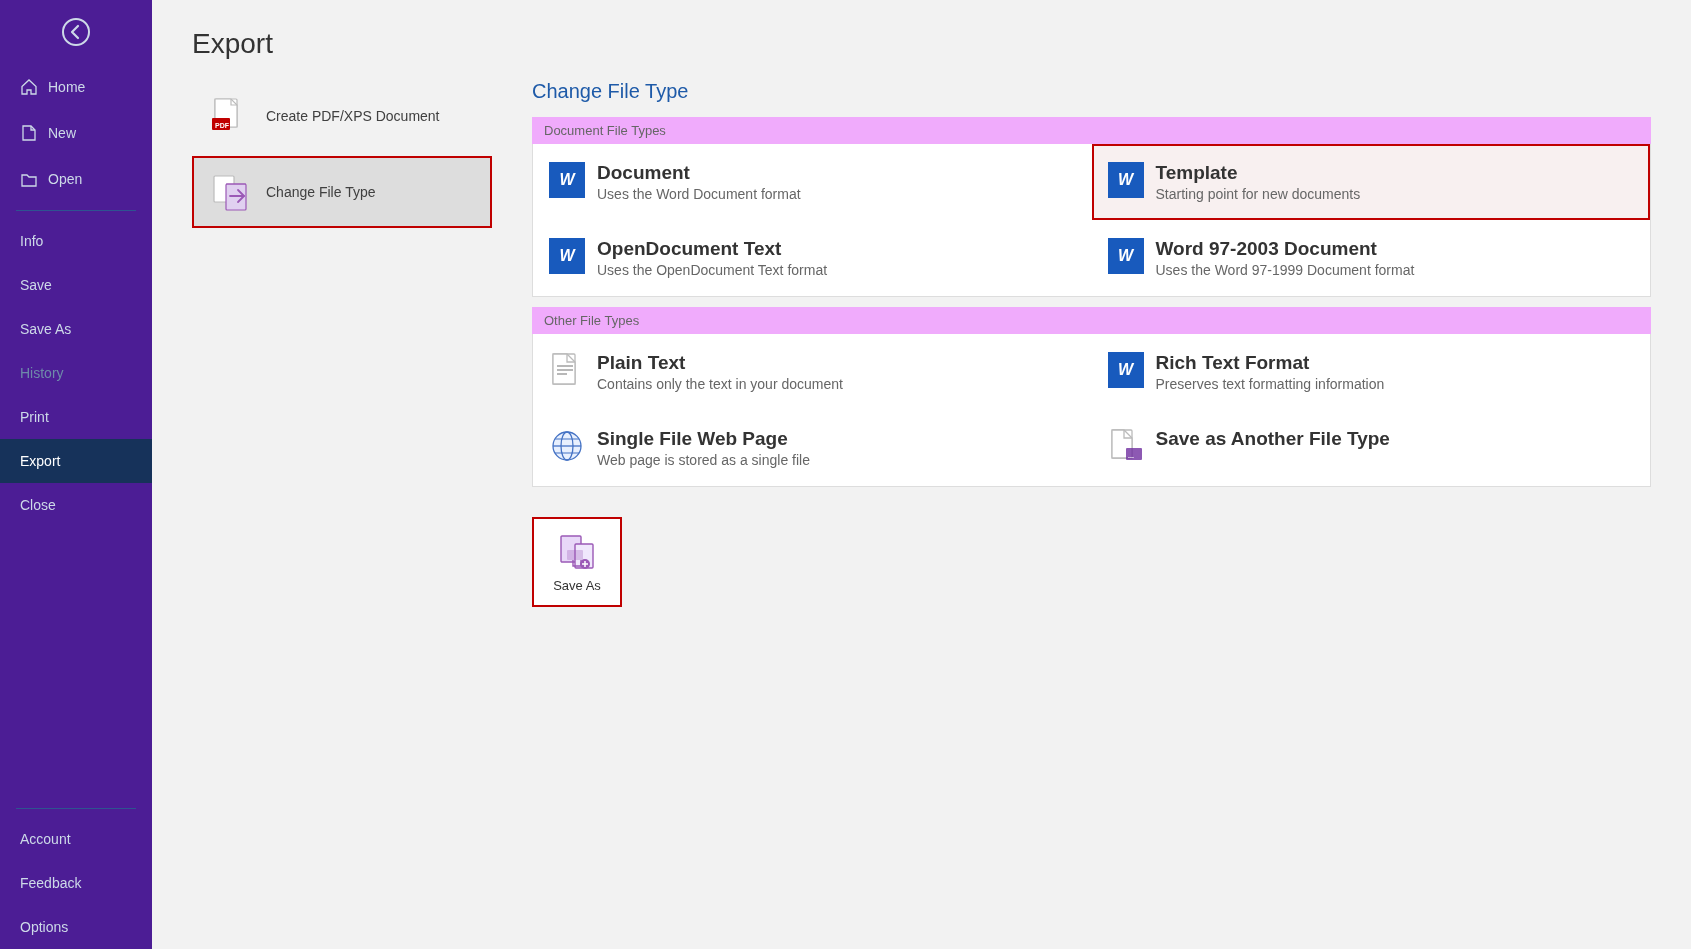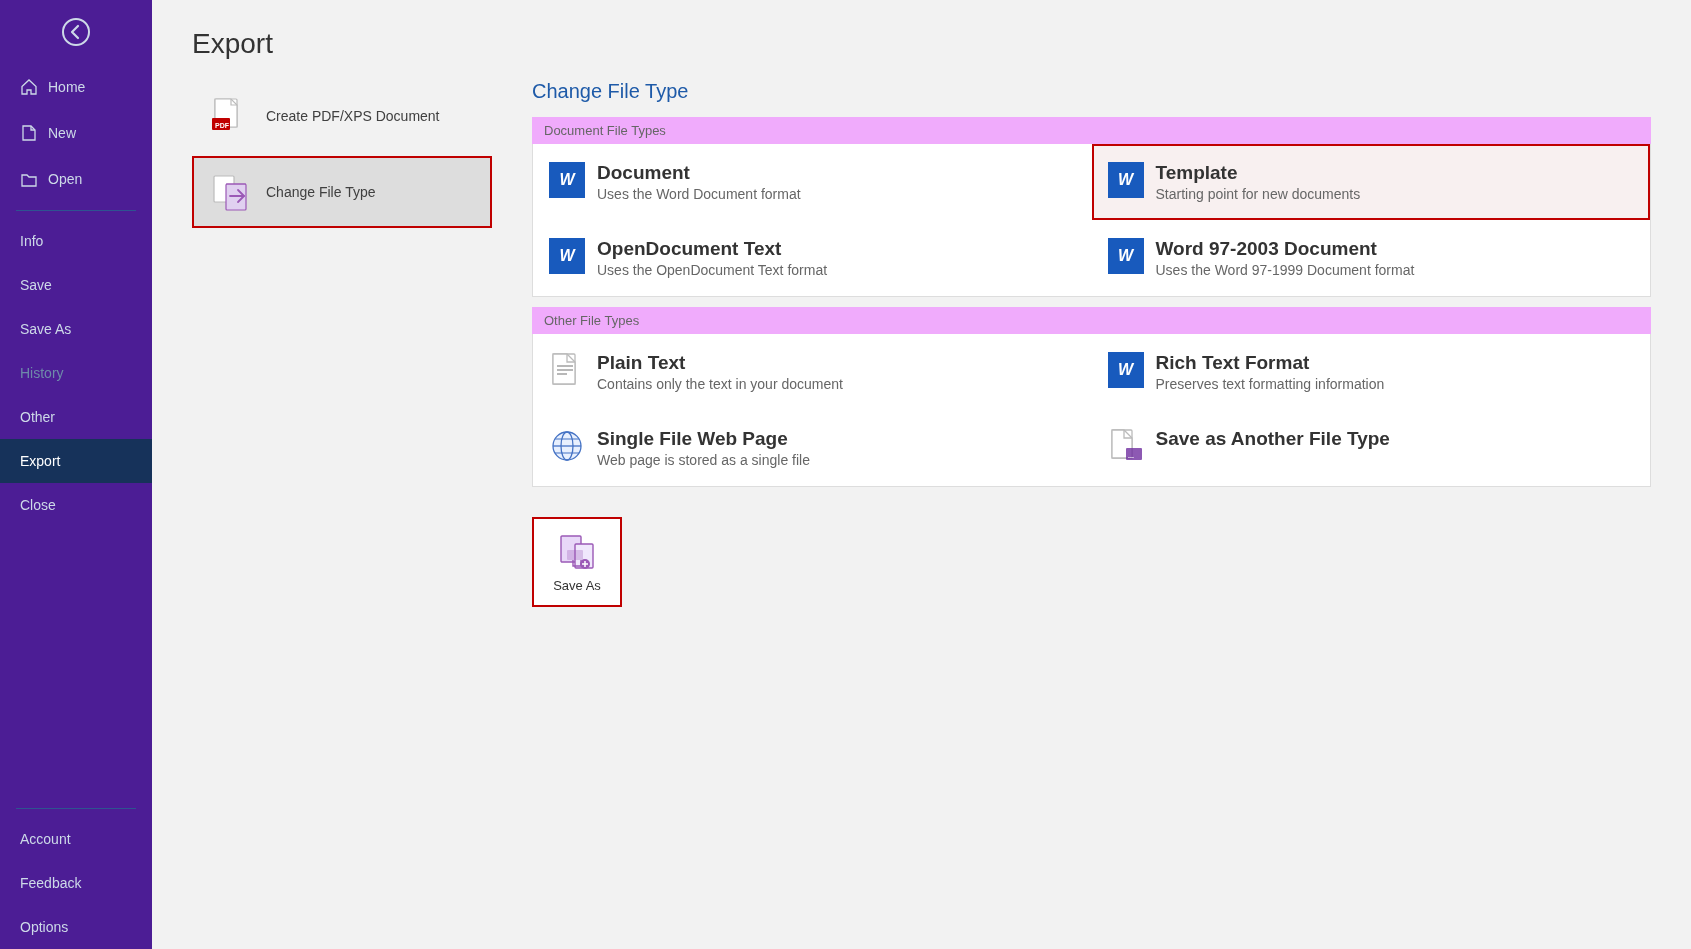--- a/index.html
+++ b/index.html
@@ -212,21 +212,21 @@
     <div class="sidebar-item">
       <span>Save</span>
     </div>
     <div class="sidebar-item">
       <span>Save As</span>
     </div>
     <div class="sidebar-item disabled">
       <span>History</span>
     </div>
     <div class="sidebar-item">
-      <span>Other</span>
+      <span>Print</span>
     </div>
     <div class="sidebar-item active">
       <span>Export</span>
     </div>
     <div class="sidebar-item">
       <span>Close</span>
     </div>
   </div>
 
   <div class="sidebar-bottom">

